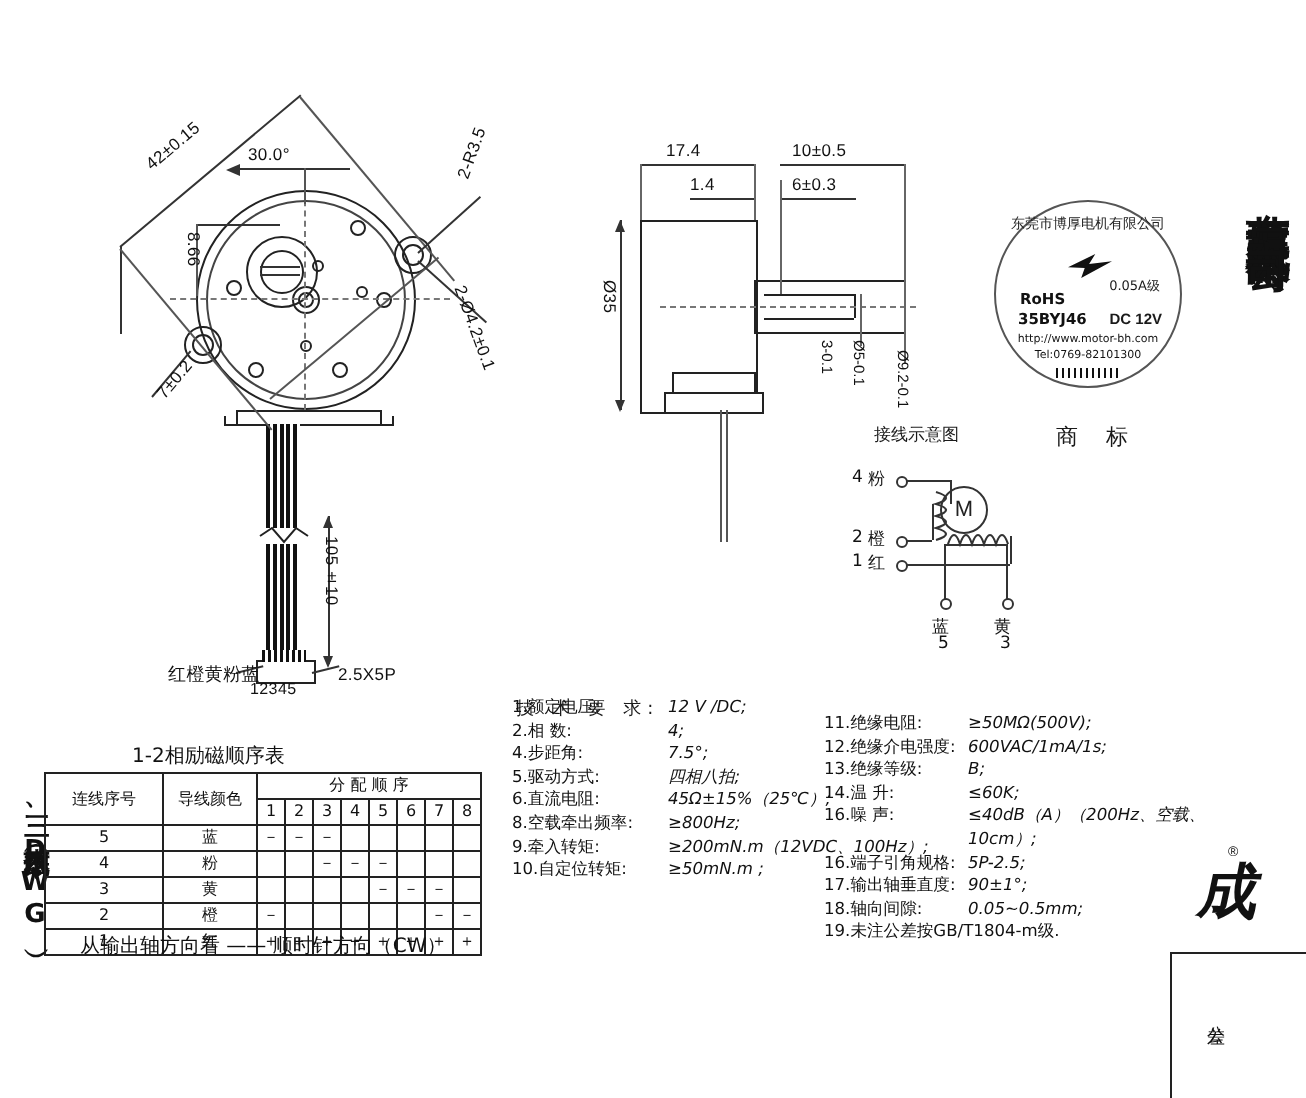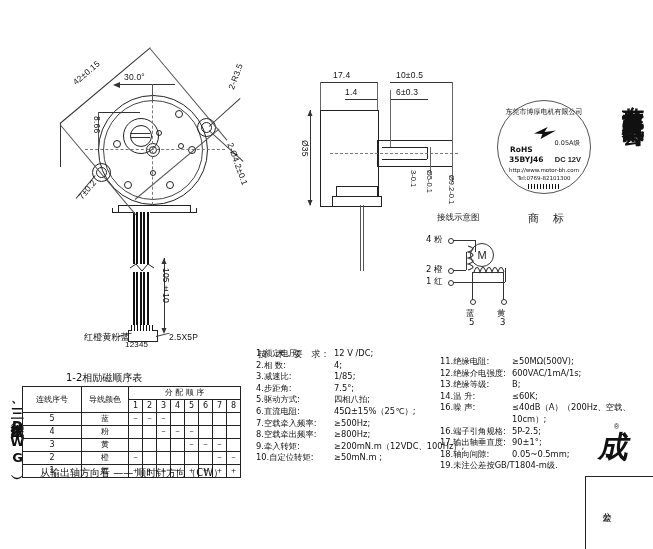--- a/index.html
+++ b/index.html
@@ -50,25 +50,25 @@
   table.seq .c1{width:58px;}
   table.seq .c2{width:46px;margin-left:40px;}
   table.seq .cn{width:13px;}
   .tbl-title{position:absolute;left:66px;top:371px;font-size:10px;font-family:"DejaVu Sans",sans-serif;color:#111;white-space:nowrap;}
   .tbl-foot{position:absolute;left:40px;top:466px;font-size:10px;font-family:"DejaVu Sans",sans-serif;color:#111;white-space:nowrap;}
 
   
   .specs{position:absolute;font-size:8.3px;line-height:11.6px;font-family:"DejaVu Sans",sans-serif;color:#111;white-space:nowrap;}
   .specs .row{display:flex;}
   .specs .k{display:inline-block;}
-  .specs .v{display:inline-block;}
+  .specs .v{display:inline-block;font-style:italic;}
   #spec-left{left:256px;top:348px;}
   #spec-right{left:412px;top:356px;}
   #spec-left .k{width:78px;}
-  #spec-right .k{width:72px;margin-left:28px;}
+  #spec-right .k{width:72px;}
   .spec-title{position:absolute;left:258px;top:348px;font-size:9px;letter-spacing:3px;font-family:"DejaVu Sans",sans-serif;}
 
   
   .wire-title{position:absolute;left:437px;top:212px;font-size:8.5px;font-family:"DejaVu Sans",sans-serif;}
   .brand-title{position:absolute;left:528px;top:211px;font-size:11px;letter-spacing:14px;font-family:"DejaVu Sans",sans-serif;}
   .wlbl{position:absolute;font-size:8.5px;font-family:"DejaVu Sans",sans-serif;color:#111;}
   .term{position:absolute;width:4px;height:4px;border:1px solid #333;border-radius:50%;background:#fff;}
   .mcircle{
     position:absolute;width:22px;height:22px;border:1.3px solid #333;border-radius:50%;
     font-size:11px;line-height:22px;text-align:center;color:#222;background:#fff;
@@ -412,38 +412,30 @@
   <div class="specs" id="spec-left">
       <div class="row cjk">
         <span class="k">1.额定电压:</span>
         <span class="v">12 V /DC;</span>
       </div>
       <div class="row cjk">
         <span class="k">2.相  数:</span>
         <span class="v">4;</span>
       </div>
       <div class="row cjk">
-        <span class="k">3.减速比:</span>
-        <span class="v">1/85;</span>
-      </div>
-      <div class="row cjk">
         <span class="k">4.步距角:</span>
         <span class="v">7.5°;</span>
       </div>
       <div class="row cjk">
         <span class="k">5.驱动方式:</span>
         <span class="v">四相八拍;</span>
       </div>
       <div class="row cjk">
         <span class="k">6.直流电阻:</span>
         <span class="v">45Ω±15%（25℃）;</span>
-      </div>
-      <div class="row cjk">
-        <span class="k">7.空载牵入频率:</span>
-        <span class="v">≥500Hz;</span>
       </div>
       <div class="row cjk">
         <span class="k">8.空载牵出频率:</span>
         <span class="v">≥800Hz;</span>
       </div>
       <div class="row cjk">
         <span class="k">9.牵入转矩:</span>
         <span class="v">≥200mN.m（12VDC、100Hz）;</span>
       </div>
       <div class="row cjk">

